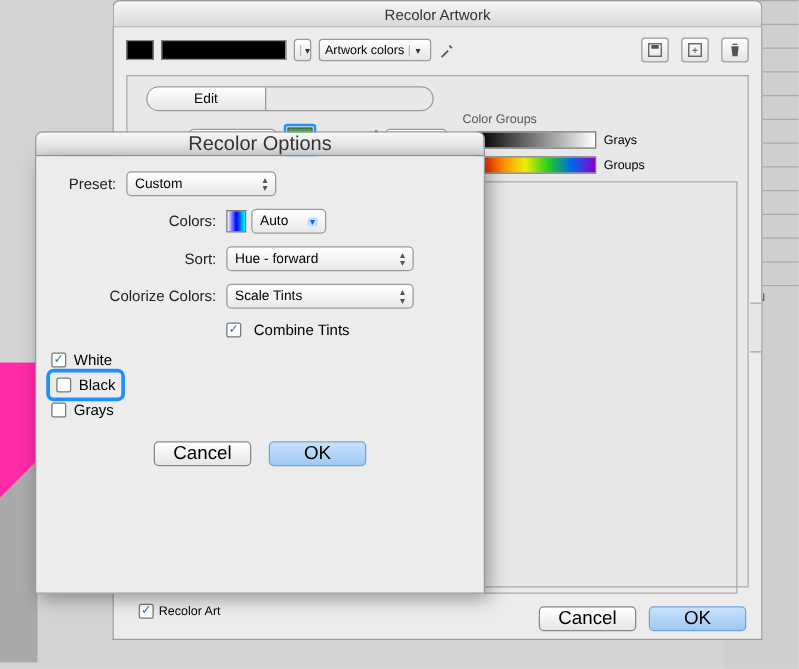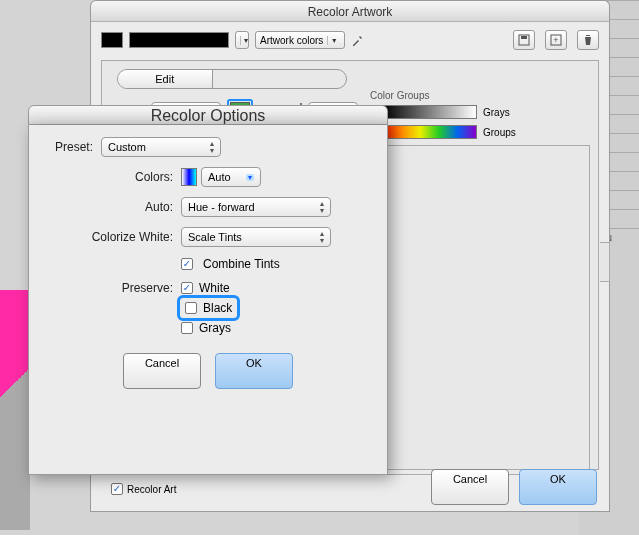--- a/index.html
+++ b/index.html
@@ -34,22 +34,22 @@
   .colorstrip { width:16px; height:18px; border:1px solid #777; background:linear-gradient(90deg,#fff,#00f,#0ff);}
   label.f { font-size:11px; color:#222;}
   .cglabel { font-size:10px; color:#555; margin-bottom:4px;}
   .cg-row { display:flex; align-items:center; gap:6px; margin-bottom:6px; font-size:10px;}
   .tri { width:0;height:0;border-top:4px solid transparent;border-bottom:4px solid transparent;border-left:6px solid #666;}
   .grays { width:95px; height:14px; background:linear-gradient(90deg,#000,#fff); border:1px solid #777;}
   .brights { width:95px; height:14px; border:1px solid #777;
     background:linear-gradient(90deg,#e10,#f80,#ee0,#2c2,#06e,#80c);}
   .cg-box { border:1px solid #aaa; height:330px; margin-top:6px;}
   .footer { position:absolute; bottom:6px; right:12px; display:flex; gap:10px; }
-  .btn { width:78px; height:36px; border:1px solid #888; border-radius:4px;
-    background:linear-gradient(#fff,#e6e6e6); font-size:11px; text-align:center; line-height:18px;}
+  .btn { width:78px; height:20px; border:1px solid #888; border-radius:4px;
+    background:linear-gradient(#fff,#e6e6e6); font-size:15px; text-align:center; line-height:18px;}
   .btn.primary { background:linear-gradient(#c9e1fb,#9fc9f2); border-color:#6da3db;}
   .recolor-check { position:absolute; bottom:16px; left:20px; font-size:10px; display:flex; align-items:center; gap:4px;}
   .chk { width:12px; height:12px; border:1px solid #777; border-radius:2px; background:#fff; display:inline-flex; align-items:center; justify-content:center;}
   .chk.on::after { content:"✓"; font-size:10px; color:#2a6dd2; line-height:10px;}
 
   
   .opt-title { position:absolute; left:28px; top:105px; width:360px; height:20px;
     background:linear-gradient(#f7f7f7,#d8d8d8); border:1px solid #9a9a9a; border-top-left-radius:6px; border-top-right-radius:6px;
     text-align:center; font-size:16px; line-height:20px; color:#333;}
   .optwin { position:absolute; left:28px; top:125px; width:360px; height:350px;
@@ -192,43 +192,42 @@
     <span class="lab">Colors:</span>
     <span class="colorstrip"></span>
     <span class="select" style="min-width:60px;margin-left:4px">
       <span>Auto</span>
       <span class="arws" style="color:#15f;background:#bde0ff;border-radius:2px;padding:0 2px">▾</span>
     </span>
   </div>
 
 
   <div class="orow">
-    <span class="lab">Auto:</span>
+    <span class="lab">Sort:</span>
     <span class="select" style="min-width:150px">
       <span>Hue - forward</span>
         <span class="arws">▴<br>▾</span>
     </span>
   </div>
 
   <div class="orow">
-    <span class="lab">Colorize White:</span>
+    <span class="lab">Colorize Colors:</span>
     <span class="select" style="min-width:150px">
       <span>Scale Tints</span>
         <span class="arws">▴<br>▾</span>
     </span>
   </div>
 
   <div class="orow">
     <span class="lab"></span>
     <span class="chk on"></span>
     <span style="margin-left:10px">Combine Tints</span>
   </div>
 
   <div class="orow" style="align-items:flex-start">
-    <span class="lab">Preserve:</span>
     <div>
       <div style="display:flex;align-items:center;margin-bottom:4px">
         <span class="chk on"></span>
         <span style="margin-left:6px">White</span>
       </div>
       <div style="display:flex;align-items:center;margin-bottom:4px">
         <span class="hl-blue" style="display:inline-flex;align-items:center;padding:2px 4px">
           <span class="chk"></span>
           <span style="margin-left:6px">Black</span>
         </span>

